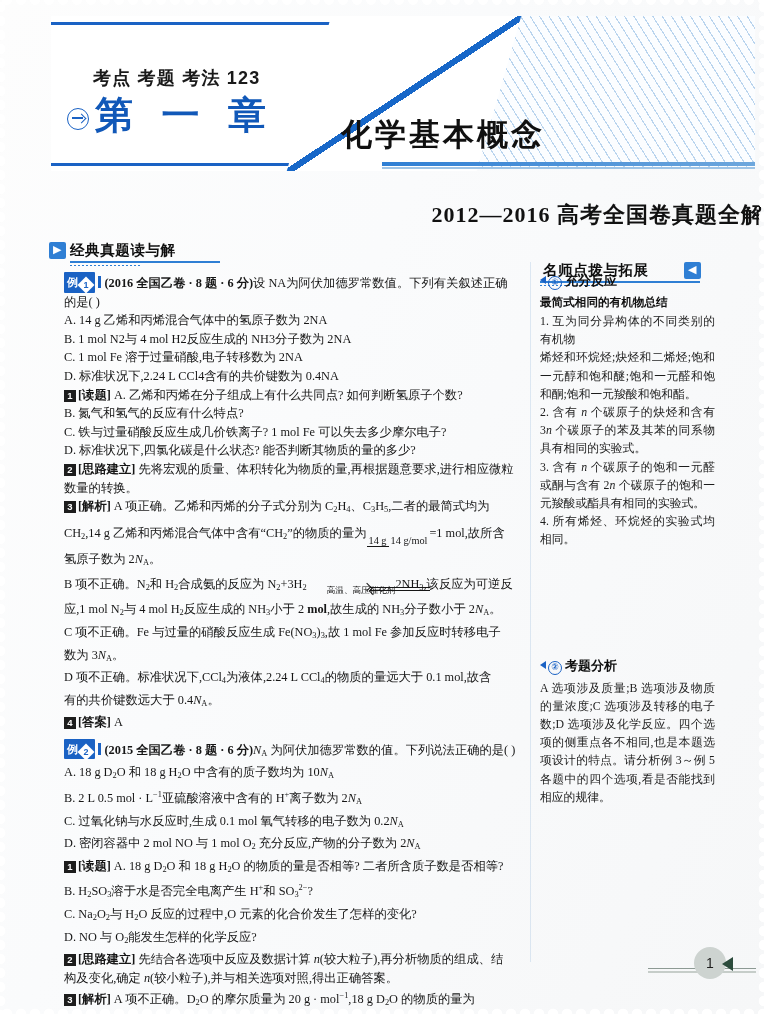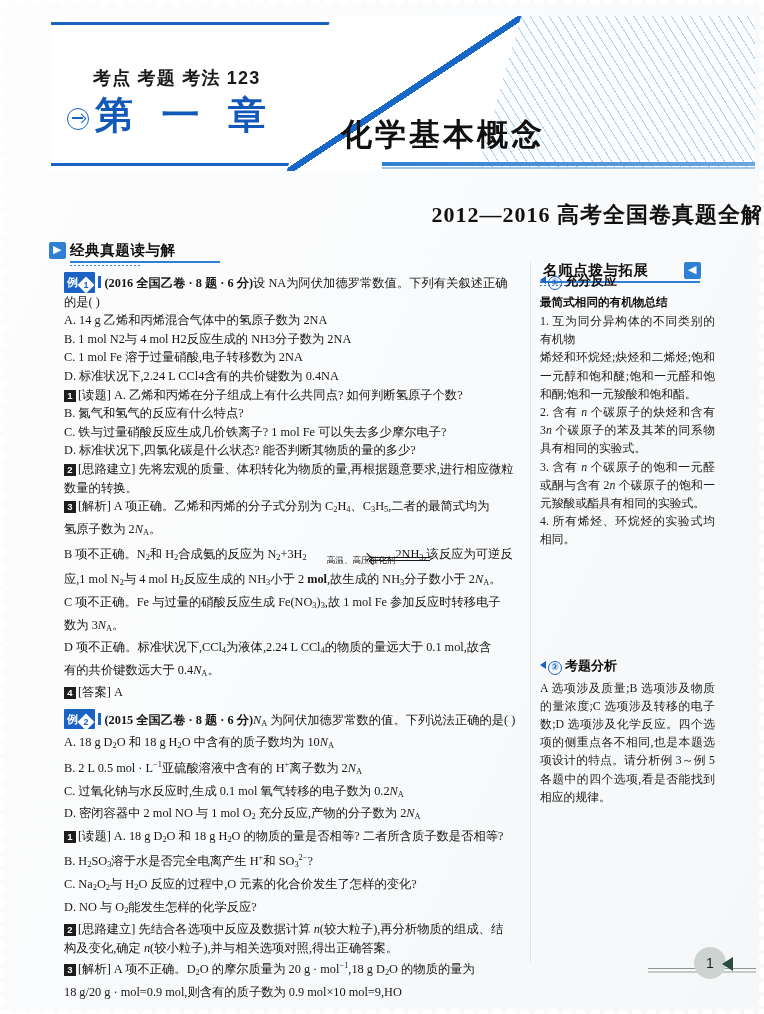--- a/index.html
+++ b/index.html
@@ -105,21 +105,21 @@
   .exlabel{display:inline-block;background:#1a62c4;color:#fff;font-family:"Liberation Sans","DejaVu Sans",sans-serif;
     font-size:11px;font-weight:bold;padding:1px 3px 1px 3px;border-radius:1px;vertical-align:1px;margin-right:3px;}
   .exlabel .dia{display:inline-block;width:12px;height:12px;background:#fff;color:#1a62c4;
     transform:rotate(45deg);text-align:center;margin-left:2px;vertical-align:-2px;}
   .exlabel .dia i{display:block;transform:rotate(-45deg);font-style:normal;font-size:9px;line-height:12px;}
   .exbar{display:inline-block;width:2.5px;height:12px;background:#1a62c4;vertical-align:-1px;margin-right:4px;}
 
   .numbox{display:inline-block;width:12px;height:12px;background:#1d1d1d;color:#fff;
     font-family:"Liberation Sans","DejaVu Sans",sans-serif;font-size:9.5px;font-weight:bold;
     text-align:center;line-height:12px;vertical-align:0px;margin-right:2px;}
-  .brk{font-weight:normal;margin-top:8px;}
+  .brk{font-weight:bold;margin-top:8px;}
 
   
   .frac{display:inline-block;vertical-align:-7px;text-align:center;font-size:10.3px;line-height:11px;}
   .frac .num{border-bottom:1px solid #161616;padding:0 2px;}
   .frac .den{padding:0 2px;}
   
   .rxn{display:inline-block;vertical-align:-5px;text-align:center;font-size:8.6px;line-height:10px;
        font-family:"Liberation Serif","DejaVu Serif",serif;}
   .rxn .top{white-space:nowrap;padding-left:20px;}
   .rxn .mid{position:relative;height:8px;width:60px;}
@@ -220,20 +220,23 @@
     <div class="ln">D. 标准状况下,四氯化碳是什么状态? 能否判断其物质的量的多少?</div>
 
     <div class="ln">
       <span class="numbox">2</span><span class="brk">[思路建立]</span> <span>先将宏观的质量、体积转化为物质的量,再根据题意要求,进行相应微粒</span>
     </div>
     <div class="ln">数量的转换。</div>
 
     <div class="ln">
       <span class="numbox">3</span><span class="brk">[解析]</span> A 项正确。乙烯和丙烯的分子式分别为 C<sub>2</sub>H<sub>4</sub>、C<sub>3</sub>H<sub>5</sub>,二者的最简式均为
     </div>
+    <div class="ln" style="line-height:26px;">
+      CH<sub>2</sub>,14 g 乙烯和丙烯混合气体中含有“CH<sub>2</sub>”的物质的量为<span class="frac"><span class="num">14 g</span><span class="den">14 g/mol</span></span>=1 mol,故所含
+    </div>
     <div class="ln">氢原子数为 2<i>N</i><sub>A</sub>。</div>
     <div class="ln" style="line-height:25px;">
       B 项不正确。N<sub>2</sub>和 H<sub>2</sub>合成氨的反应为 N<sub>2</sub>+3H<sub>2</sub><span class="rxn"><span class="top">高温、高压</span><span class="mid"><i></i><u></u></span><span class="bot">催化剂</span></span>2NH<sub>3</sub>,该反应为可逆反
     </div>
     <div class="ln">应,1 mol N<sub>2</sub>与 4 mol H<sub>2</sub>反应生成的 NH<sub>3</sub>小于 2 <span class="bold">mol</span>,故生成的 NH<sub>3</sub>分子数小于 2<i>N</i><sub>A</sub>。</div>
     <div class="ln">C 项不正确。Fe 与过量的硝酸反应生成 Fe(NO<sub>3</sub>)<sub>3</sub>,故 1 mol Fe 参加反应时转移电子</div>
     <div class="ln">数为 3<i>N</i><sub>A</sub>。</div>
     <div class="ln">D 项不正确。标准状况下,CCl<sub>4</sub>为液体,2.24 L CCl<sub>4</sub>的物质的量远大于 0.1 mol,故含</div>
     <div class="ln">有的共价键数远大于 0.4<i>N</i><sub>A</sub>。</div>
 

